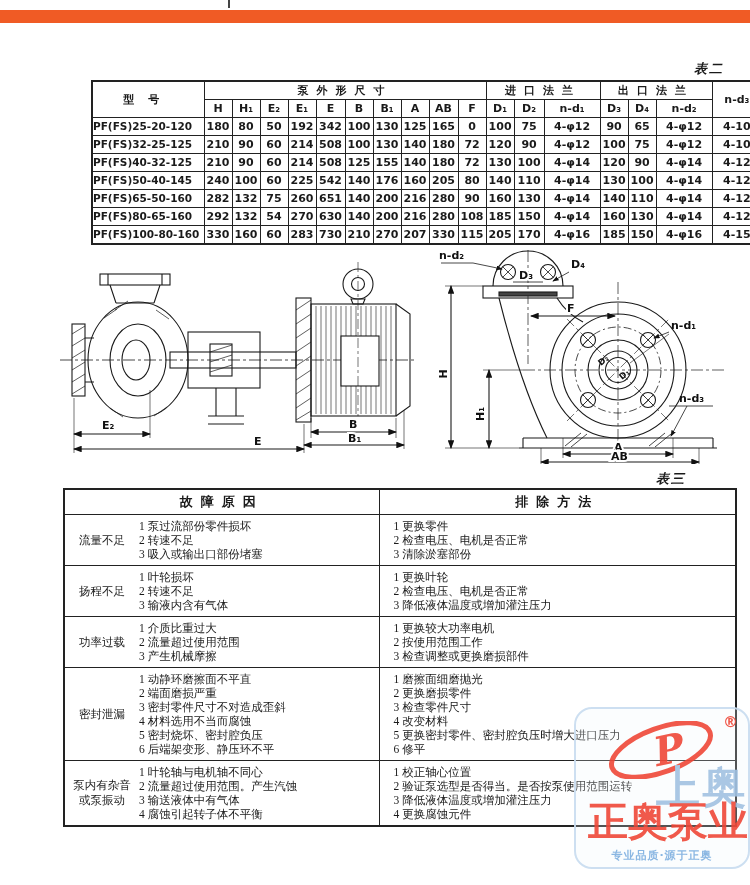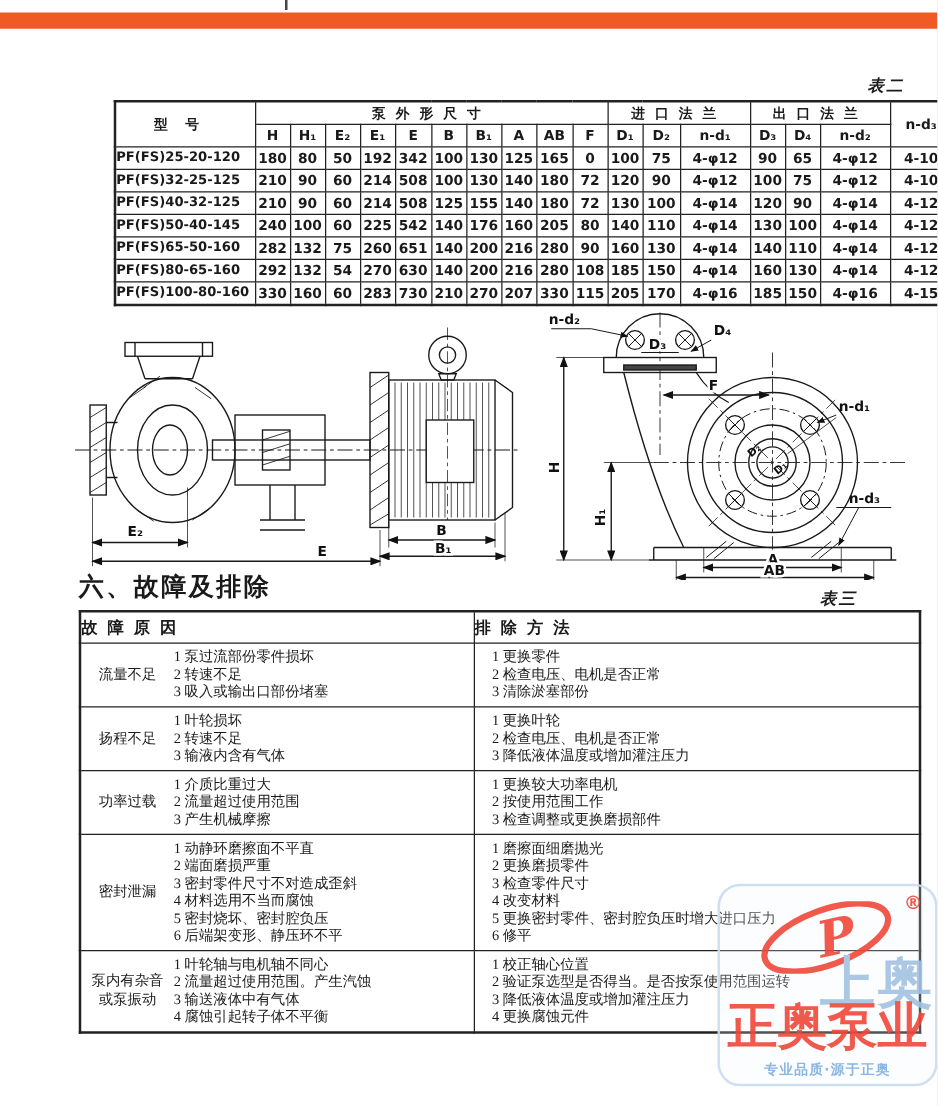--- a/index.html
+++ b/index.html
@@ -25,21 +25,21 @@
   th.modelh{letter-spacing:14px;}
   td.model-cell{text-align:left;padding-left:3px;font-size:10.5px;letter-spacing:0;}
 
   
   .title2{position:absolute;left:63px;top:456px;font-size:20px;font-weight:bold;
           letter-spacing:2px;font-family:"DejaVu Sans", sans-serif;}
 
   table.fault{position:absolute;left:63px;top:488px;width:672px;border-collapse:collapse;
               table-layout:fixed;font-size:11.5px;border:2px solid #222;}
   table.fault th, table.fault td{border:1px solid #222;vertical-align:middle;padding:0;}
-  table.fault th{height:24px;font-size:13px;font-weight:600;letter-spacing:8px;text-align:left;}
+  table.fault th{height:24px;font-size:13px;font-weight:600;letter-spacing:8px;text-align:center;}
   .cellflex{display:flex;align-items:center;padding:4px 0;}
   .fault-label{width:74px;flex:0 0 74px;text-align:center;font-size:11.5px;line-height:15px;}
   .lines{flex:1;}
   .line{line-height:14px;white-space:nowrap;}
   td.remedy-cell .lines{padding-left:14px;}
   td.remedy-cell{vertical-align:middle;}
   td.remedy-cell .pad{padding-top:4px;padding-bottom:4px;}
 
   
   .draw{position:absolute;}
@@ -48,21 +48,21 @@
   .draw svg text.bg{stroke:#fff;stroke-width:4px;paint-order:stroke;}
 
   
   .wm{position:absolute;left:574px;top:707px;width:172px;height:158px;border:2px solid #c9ddf0;
       border-radius:18px;background:rgba(238,246,253,0.25);opacity:.92;pointer-events:none;}
   .wm .reg{position:absolute;right:10px;top:4px;font-size:15px;font-weight:bold;
            font-family:"DejaVu Sans", sans-serif;}
   .wm .logo{position:absolute;left:26px;top:12px;}
   .wm .brandtop{position:absolute;left:0;top:56px;width:100%;text-align:center;font-size:44px;
                 font-weight:bold;letter-spacing:2px;font-family:"DejaVu Sans", sans-serif;line-height:1;padding-left:40px;}
-  .wm .brandmain{position:absolute;left:0;top:92px;width:100%;text-align:center;font-size:40px;
+  .wm .brandmain{position:absolute;left:0;top:92px;width:100%;text-align:right;font-size:40px;
                  font-weight:bold;font-family:"DejaVu Sans", sans-serif;line-height:1;}
   .wm .tagline{position:absolute;left:0;bottom:4px;width:100%;text-align:center;font-size:11px;
                font-weight:bold;font-family:"DejaVu Sans", sans-serif;letter-spacing:1px;}
 </style>
 </head>
 <body>
 
 <div class="page">
 
   <div class="toptick"></div>
@@ -390,21 +390,20 @@
       <text x="59" y="168" class="bg" transform="rotate(-90 59 168)" text-anchor="middle">H₁</text>
       <text x="246" y="83">n-d₁</text>
       <text x="176" y="120" class="sm" transform="rotate(-40 176 120)">D₂</text>
       <text x="197" y="134" class="sm" transform="rotate(-40 197 134)">D₁</text>
       <text x="254" y="156">n-d₃</text>
       <text x="189" y="205" class="bg">A</text>
       <text x="186" y="214" class="bg">AB</text>
     </svg>
   </div>
 
-  <div class="title2">六、故障及排除</div>
   <div class="tlabel t3">表三</div>
 
   <table class="fault">
     <colgroup>
         <col style="width:315px">
         <col style="width:357px">
       </colgroup>
     <thead>
       <tr>
         <th>故障原因</th>

